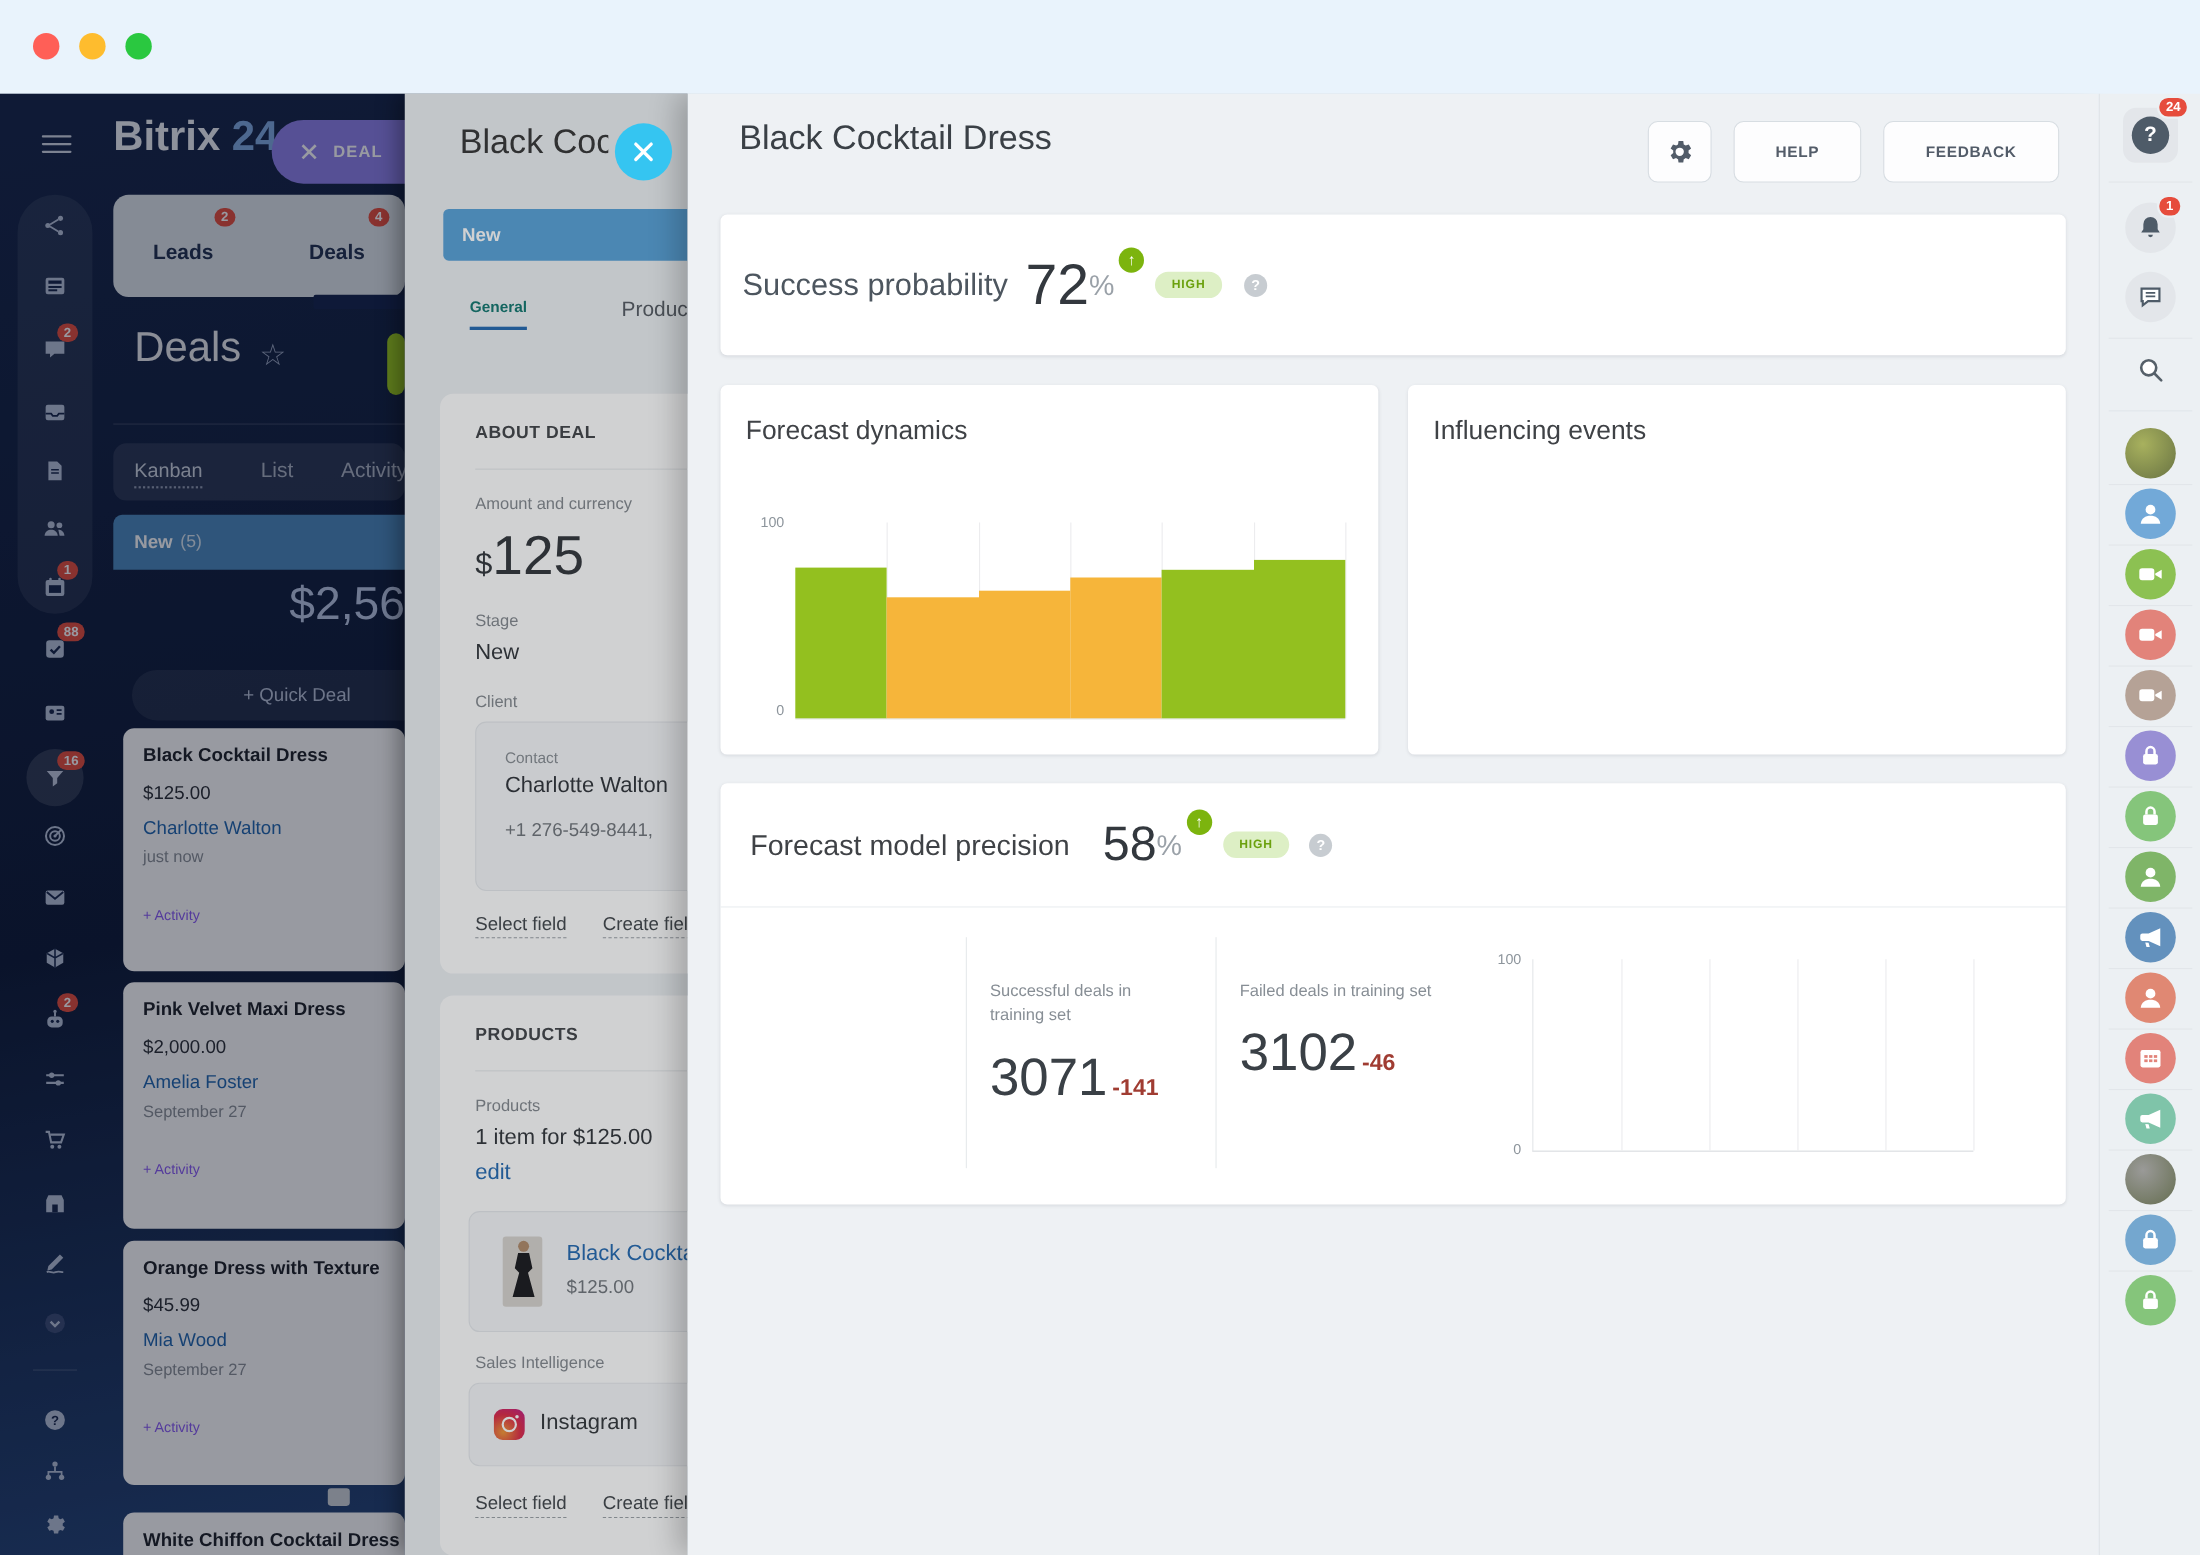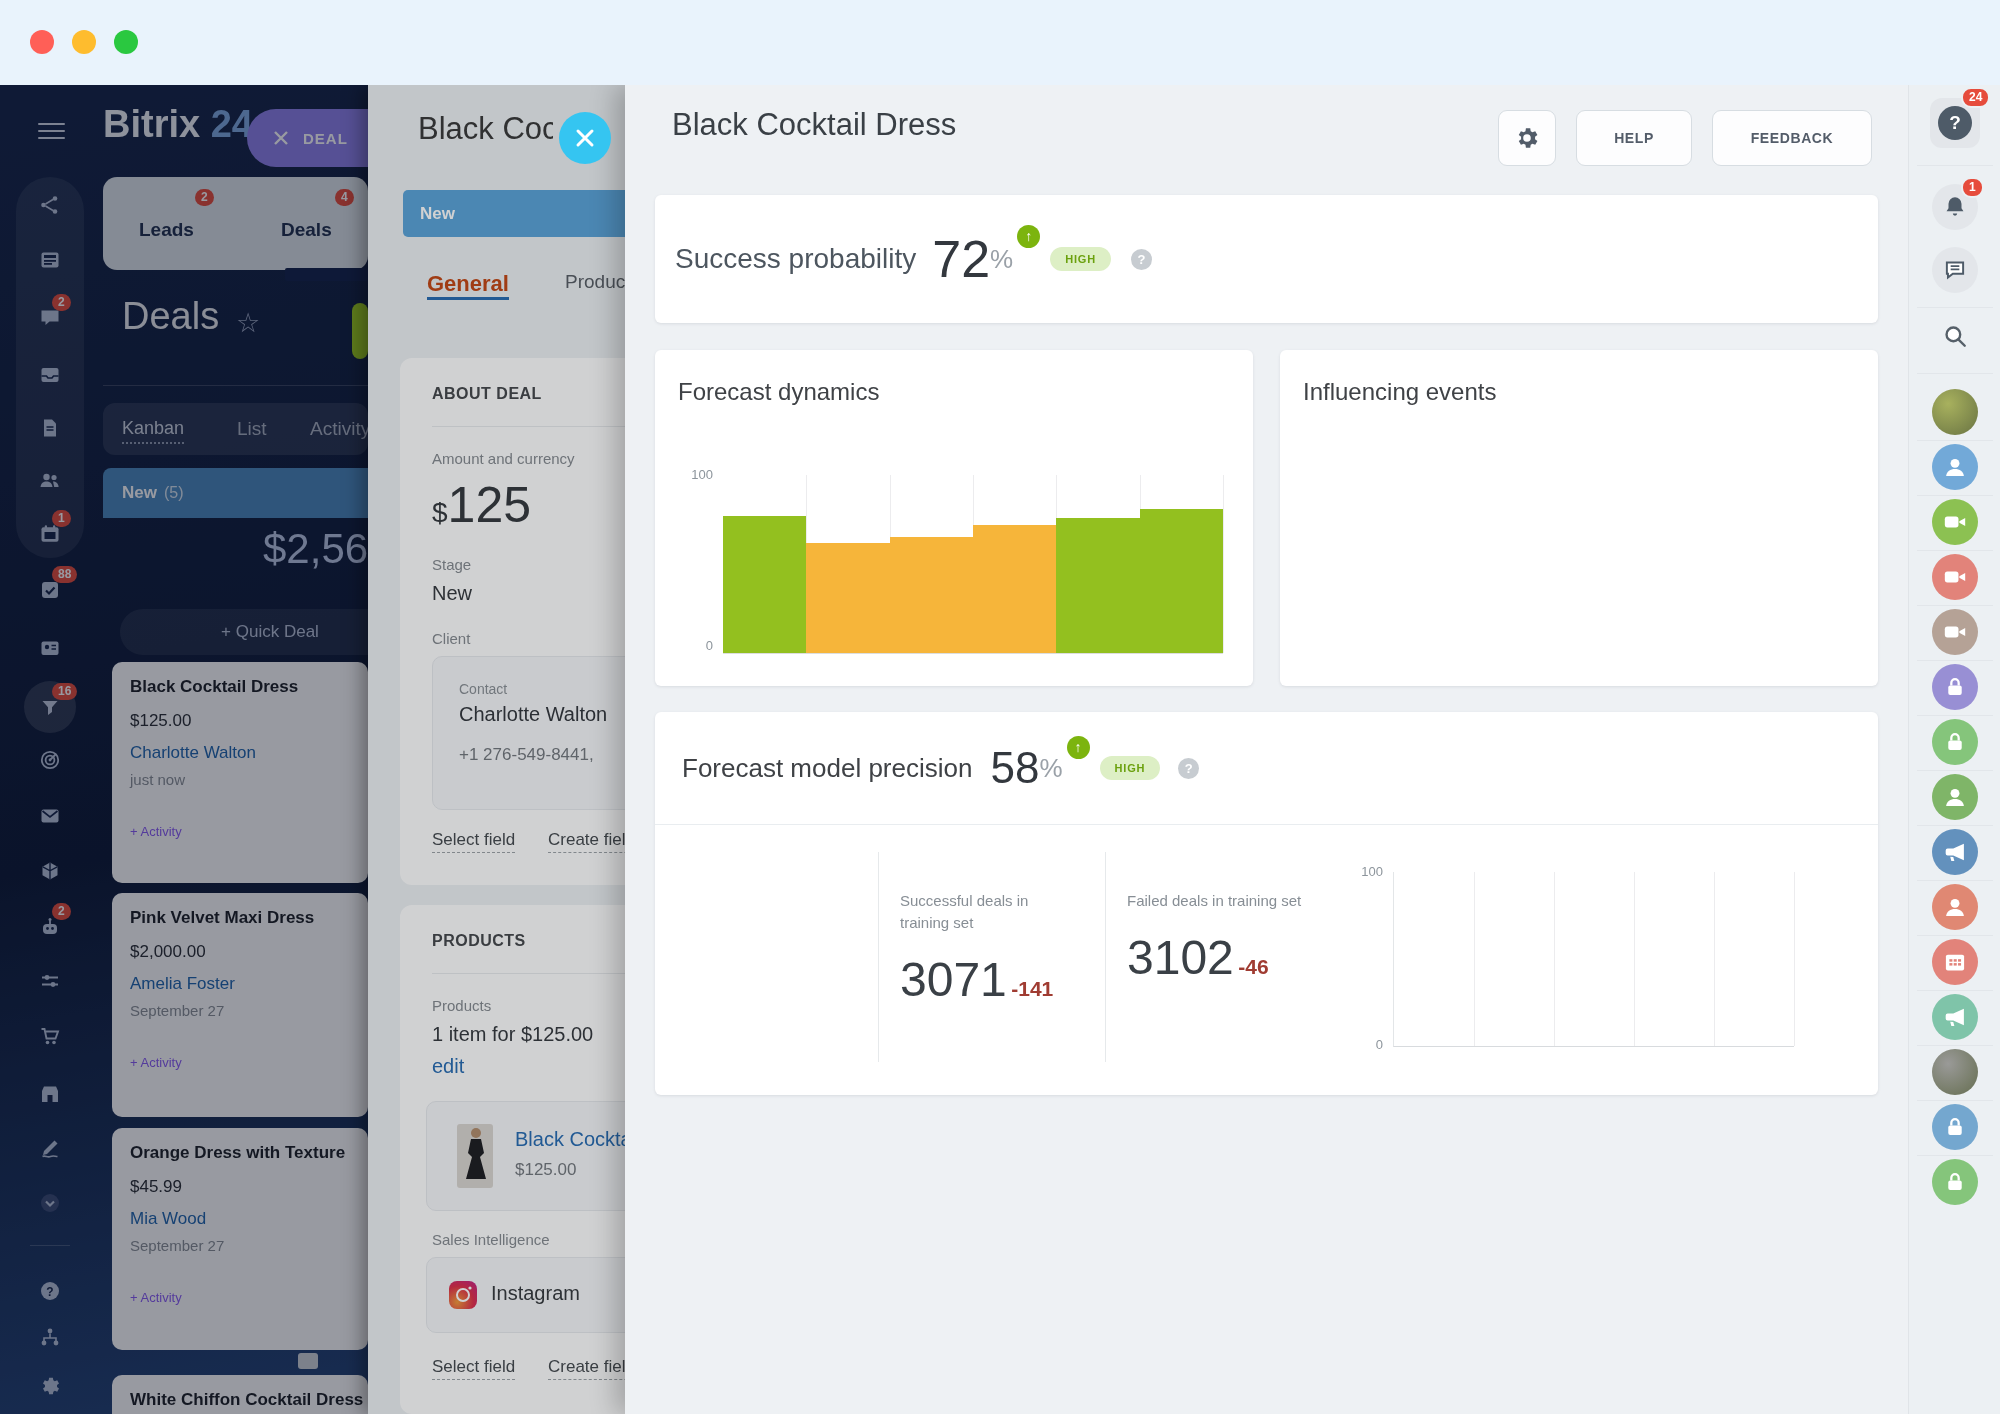--- a/index.html
+++ b/index.html
@@ -305,22 +305,22 @@
     </div>
 </div>
 <div id="crm-dim" class="abs"></div>
 
 <div id="slideover" class="abs">
   <div class="abs nowrap" style="left:50px;top:26px;width:135px;font-size:31px;color:#333">Black Cocktail Dress</div>
   <div class="abs" style="left:35px;top:105px;width:250px;height:47px;background:#55a0d8;border-radius:5px;
        display:flex;align-items:center">
     <span style="margin-left:17px;color:#fff;font-size:17px;font-weight:bold">New</span>
   </div>
-  <span class="abs" style="left:59px;top:186px;font-size:22px;font-weight:bold;color:#c2410c;
-        border-bottom:3px solid #2067b0;">General</span>
+  <span class="abs" style="left:59px;top:186px;font-size:14px;font-weight:bold;color:#0f766e;
+        border-bottom:3px solid #2067b0;padding-bottom:10px">General</span>
   <span class="abs nowrap" style="left:197px;top:186px;width:60px;font-size:19px;color:#535960">Products</span>
 
   <div class="abs so-card" style="top:273px;height:527px">
     <div class="abs so-head" style="left:32px;top:27px">ABOUT DEAL</div>
     <div class="abs" style="left:32px;top:68px;width:220px;height:1px;background:#e8ebee"></div>
     <div class="abs so-label nowrap" style="left:32px;top:92px;width:230px">Amount and currency</div>
     <div class="abs nowrap" style="left:32px;top:118px">
       <span style="font-size:28px;color:#2f3338">$</span><span style="font-size:50px;color:#2f3338">125</span>
     </div>
     <div class="abs so-label" style="left:32px;top:198px">Stage</div>
@@ -420,21 +420,21 @@
     </div>
   </div>
 
   <div class="abs mcard" style="left:655px;top:265px;width:598px;height:336px">
     <div class="abs card-title" style="left:23px;top:28px">Influencing events</div>
   </div>
 
   <div class="abs mcard" style="left:30px;top:627px;width:1223px;height:383px">
     <div style="display:flex;align-items:center;height:112px;padding-left:27px">
       <span style="font-size:26px;color:#3f4246">Forecast model precision</span>
-      <span class="score-num" style="font-size:44px;margin-left:18px">58</span>
+      <span class="score-num" style="font-size:44px;margin-left:30px">58</span>
       <span class="score-pct">%</span>
       <span class="up-badge" style="margin-left:4px;margin-bottom:42px">↑</span>
       <span class="high-pill" style="margin-left:10px">HIGH</span>
       <span class="qmark" style="margin-left:18px">?</span>
     </div>
     <div class="abs" style="left:0;top:112px;width:100%;height:1px;background:#e9edf0"></div>
 
     <div class="abs vline" style="left:223px;top:140px;height:210px"></div>
     <div class="abs vline" style="left:450px;top:140px;height:210px"></div>
 

